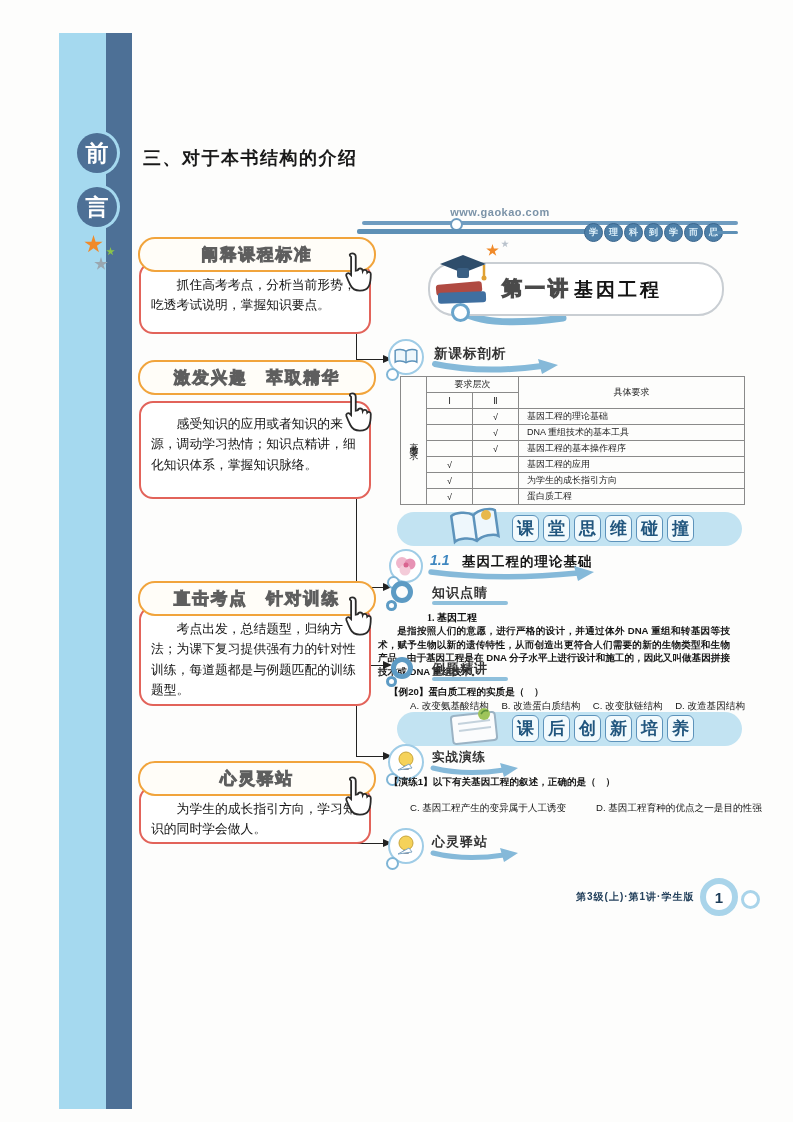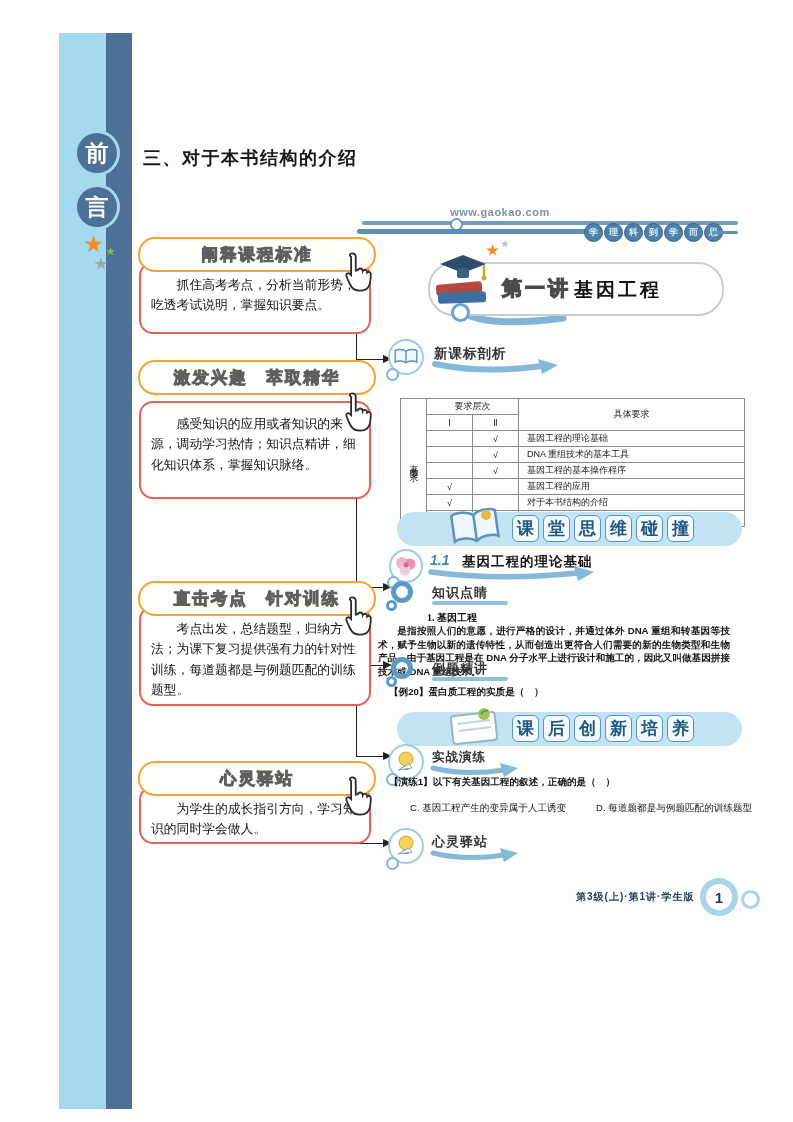--- a/index.html
+++ b/index.html
@@ -174,21 +174,21 @@
       <path d="M18 4V20" stroke="#5d93bb" stroke-width="2"></path>
     </svg>
   </div>
   <div class="abs mini-ring" style="left:386px;top:368px;"></div>
   <div class="abs sec-title" style="left:434px;top:345px;">新课标剖析</div>
   <svg class="abs" style="left:432px;top:358px;" width="130" height="17" viewBox="0 0 130 17">
     <path d="M3 6 Q 50 16 110 8" fill="none" stroke="#85b9d9" stroke-width="6" stroke-linecap="round"></path>
     <polygon points="106,1 126,7 110,16" fill="#85b9d9"></polygon>
   </svg>
 
-  <table class="req abs" style="left:400px;top:398px;padding-left:11px;">
+  <table class="req abs" style="left:400px;top:376px;padding-left:11px;">
     <colgroup>
         <col style="width:26px">
         <col style="width:46px">
         <col style="width:46px">
         <col>
       </colgroup>
     <tbody>
         <tr>
       <td rowspan="8" class="vert">高考要求</td>
       <td colspan="2">要求层次</td>
@@ -214,21 +214,21 @@
       <td class="det">基因工程的基本操作程序</td>
     </tr>
     <tr>
       <td>√</td>
       <td></td>
       <td class="det">基因工程的应用</td>
     </tr>
     <tr>
       <td>√</td>
       <td></td>
-      <td class="det">对于本书结构的介绍</td>
+      <td class="det">为学生的成长指引方向</td>
     </tr>
     <tr>
       <td>√</td>
       <td></td>
       <td class="det">蛋白质工程</td>
     </tr>
   </tbody>
     </table>
 
   <div class="abs banner" style="top:512px;"></div>
@@ -267,20 +267,26 @@
   <div class="abs sec-title" style="left:432px;top:584px;font-size:13px;">知识点睛</div>
   <div class="abs sec-line" style="left:432px;top:601px;width:76px;"></div>
   <div class="abs" style="left:427px;top:611px;font-size:10px;font-weight:bold;color:#111;font-family:Liberation Serif, serif;">1. 基因工程</div>
   <div class="abs smalltext" style="left:378px;top:624px;width:352px;line-height:1.42;text-indent:2em;text-align:justify;font-weight:bold;">是指按照人们的意愿，进行严格的设计，并通过体外 DNA 重组和转基因等技术，赋予生物以新的遗传特性，从而创造出更符合人们需要的新的生物类型和生物产品。由于基因工程是在 DNA 分子水平上进行设计和施工的，因此又叫做基因拼接技术或 DNA 重组技术。</div>
 
   <div class="abs ring-big" style="left:391px;top:657px;"></div>
   <div class="abs ring-sm" style="left:386px;top:676px;"></div>
   <div class="abs sec-title" style="left:432px;top:660px;font-size:13px;">例题精讲</div>
   <div class="abs sec-line" style="left:432px;top:677px;width:76px;"></div>
   <div class="abs smalltext q" style="left:389px;top:686px;">【例20】蛋白质工程的实质是（　）</div>
+  <div class="abs smalltext optflex" style="left:410px;top:700px;">
+    <span>A. 改变氨基酸结构</span>
+    <span>B. 改造蛋白质结构</span>
+    <span>C. 改变肽链结构</span>
+    <span>D. 改造基因结构</span>
+  </div>
 
   <div class="abs banner" style="top:712px;"></div>
   <svg class="abs" style="left:448px;top:706px;" width="54" height="42" viewBox="0 0 54 42">
     <rect x="4" y="8" width="44" height="28" rx="3" fill="#fbfcfd" stroke="#9bb3c4" stroke-width="2" transform="rotate(-6 26 22)"></rect>
     <line x1="10" y1="18" x2="42" y2="14" stroke="#c4d2dc" stroke-width="2"></line>
     <line x1="11" y1="25" x2="43" y2="21" stroke="#c4d2dc" stroke-width="2"></line>
     <circle cx="36" cy="8" r="6" fill="#9ec45a"></circle>
       <path d="M33 8q3-5 7-3" stroke="#5b8f3a" stroke-width="1.5" fill="none"></path>
   </svg>
   <div class="abs tiles" style="left:512px;top:715px;">
@@ -301,21 +307,21 @@
   </div>
   <div class="abs mini-ring" style="left:386px;top:773px;"></div>
   <div class="abs sec-title" style="left:432px;top:749px;font-size:12.5px;">实战演练</div>
   <svg class="abs" style="left:430px;top:762px;" width="92" height="16" viewBox="0 0 92 16">
     <path d="M3 6 Q 35 14 74 8" fill="none" stroke="#85b9d9" stroke-width="5" stroke-linecap="round"></path>
     <polygon points="70,1 88,6 74,15" fill="#85b9d9"></polygon>
   </svg>
   <div class="abs smalltext q" style="left:389px;top:776px;">【演练1】以下有关基因工程的叙述，正确的是（　）</div>
   <div class="abs smalltext optrow" style="left:410px;top:802px;">
     <span>C. 基因工程产生的变异属于人工诱变</span>
-    <span>D. 每道题都是与例题匹配的训练题型</span>
+    <span>D. 基因工程育种的优点之一是目的性强</span>
   </div>
 
   <div class="abs sec-circle" style="left:388px;top:828px;">
     <svg width="22" height="24" viewBox="0 0 22 24">
       <circle cx="11" cy="9" r="7" fill="#f5d25a" stroke="#c9a53a" stroke-width="1"></circle>
       <rect x="8" y="16" width="6" height="4" rx="1" fill="#8a94a0"></rect>
       <path d="M3 20 L14 14 L17 18 Z" fill="#fff" stroke="#7fa6c4" stroke-width="1"></path>
     </svg>
   </div>
   <div class="abs mini-ring" style="left:386px;top:857px;"></div>

